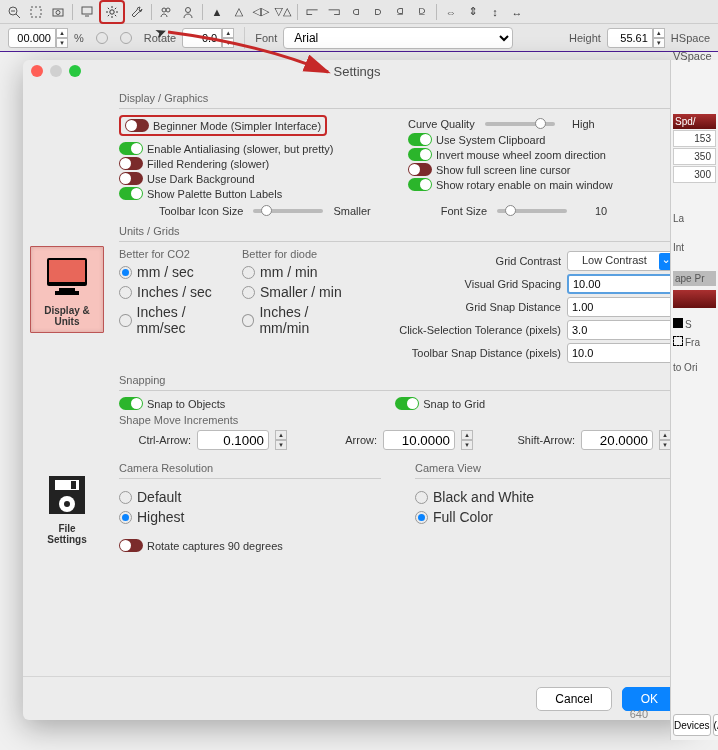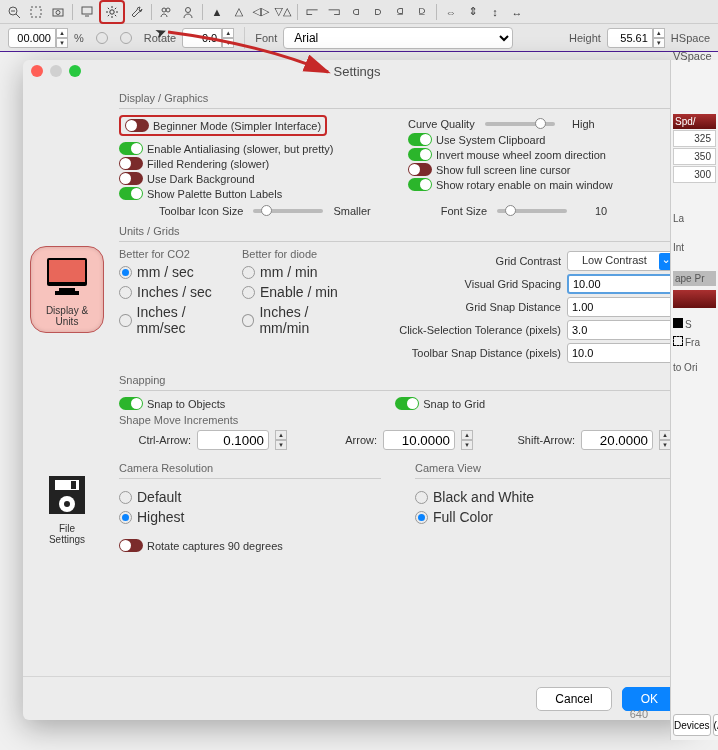--- a/index.html
+++ b/index.html
@@ -26,21 +26,21 @@
 .dialog-titlebar { height: 22px; display: flex; align-items: center; padding: 0 8px; position: relative; }
 .traffic { display: flex; gap: 7px; }
 .traffic span { width: 12px; height: 12px; border-radius: 50%; display: block; }
 .traffic .red { background: #ff5f57; }
 .traffic .yellow { background: #d0d0d0; }
 .traffic .green { background: #28c840; }
 .dialog-title { position: absolute; left: 50%; transform: translateX(-50%); font-size: 13px; color: #4a4a4a; }
 
 .dialog-body { flex: 1; display: flex; }
 .sidebar { width: 88px; padding: 8px 8px; display: flex; flex-direction: column; align-items: center; gap: 16px; }
-.sidebar-item { width: 74px; display: flex; flex-direction: column; align-items: center; gap: 3px; padding: 5px 2px; border-radius: 16px; }
+.sidebar-item { width: 74px; display: flex; flex-direction: column; align-items: center; gap: 3px; padding: 5px 2px; border-radius: 1px; font-weight: bold; }
 .sidebar-item.selected { background: #f7c3bd; border: 1px solid #b55; box-shadow: inset 0 0 4px rgba(0,0,0,0.15); }
 .sidebar-icon { width: 56px; height: 50px; display: flex; align-items: center; justify-content: center; }
 .sidebar-label { font-size: 10px; text-align: center; line-height: 1.1; }
 
 .content { flex: 1; padding: 6px 14px 10px 8px; overflow: auto; }
 .section-title { font-size: 11px; color: #666; margin: 4px 0 4px; }
 .group-box { border-top: 1px solid #ccc; padding-top: 6px; margin-top: 2px; margin-bottom: 8px; }
 
 
 .switch { width: 24px; height: 13px; border-radius: 7px; position: relative; display: inline-block; vertical-align: middle; margin-right: 4px; }
@@ -371,21 +371,21 @@
               </div>
           </div>
           <div class="units-col">
             <div style="font-size:11px;color:#666;margin-bottom:4px">Better for diode</div>
             <div class="radio-row">
                 <span class="radio"></span>
                 <span>mm / min</span>
               </div>
             <div class="radio-row">
                 <span class="radio"></span>
-                <span>Enable / min</span>
+                <span>Smaller / min</span>
               </div>
             <div class="radio-row">
                 <span class="radio"></span>
                 <span>Inches / mm/min</span>
               </div>
           </div>
           <div class="grid-col">
             <div class="grid-row">
                 <label>Grid Contrast</label>
                 <div class="mac-select" style="width:110px;height:20px;padding:2px 18px 2px 14px"><span>Low Contrast</span></div>
@@ -491,21 +491,21 @@
   </div>
   <div class="dialog-footer">
     <button class="btn">Cancel</button>
     <button class="btn primary">OK</button>
   </div>
 </div>
 
 <div class="right-panel">
   <span class="label-inline" style="position:absolute;top:-10px">VSpace</span>
   <div class="hdr">Spd/</div>
-  <div class="num">325</div>
+  <div class="num">153</div>
   <div class="num">350</div>
   <div class="num">300</div>
   <div class="small-lbl">La</div>
   <div class="small-lbl" style="margin-top:18px">Int</div>
   <div class="small-lbl" style="margin-top:18px;background:#bbb;padding:2px">ape Pr</div>
   <div style="background:linear-gradient(#aa3030,#661010);height:18px;margin-top:4px"></div>
   <div class="small-lbl" style="margin-top:10px"><span style="display:inline-block;width:10px;height:10px;background:#000;margin-right:2px"></span><span>S</span></div>
   <div class="small-lbl" style="margin-top:6px"><span style="display:inline-block;width:10px;height:10px;border:1px dashed #000;margin-right:2px"></span><span>Fra</span></div>
   <div class="small-lbl" style="margin-top:14px">to Ori</div>
   <div class="bottom-btn">

